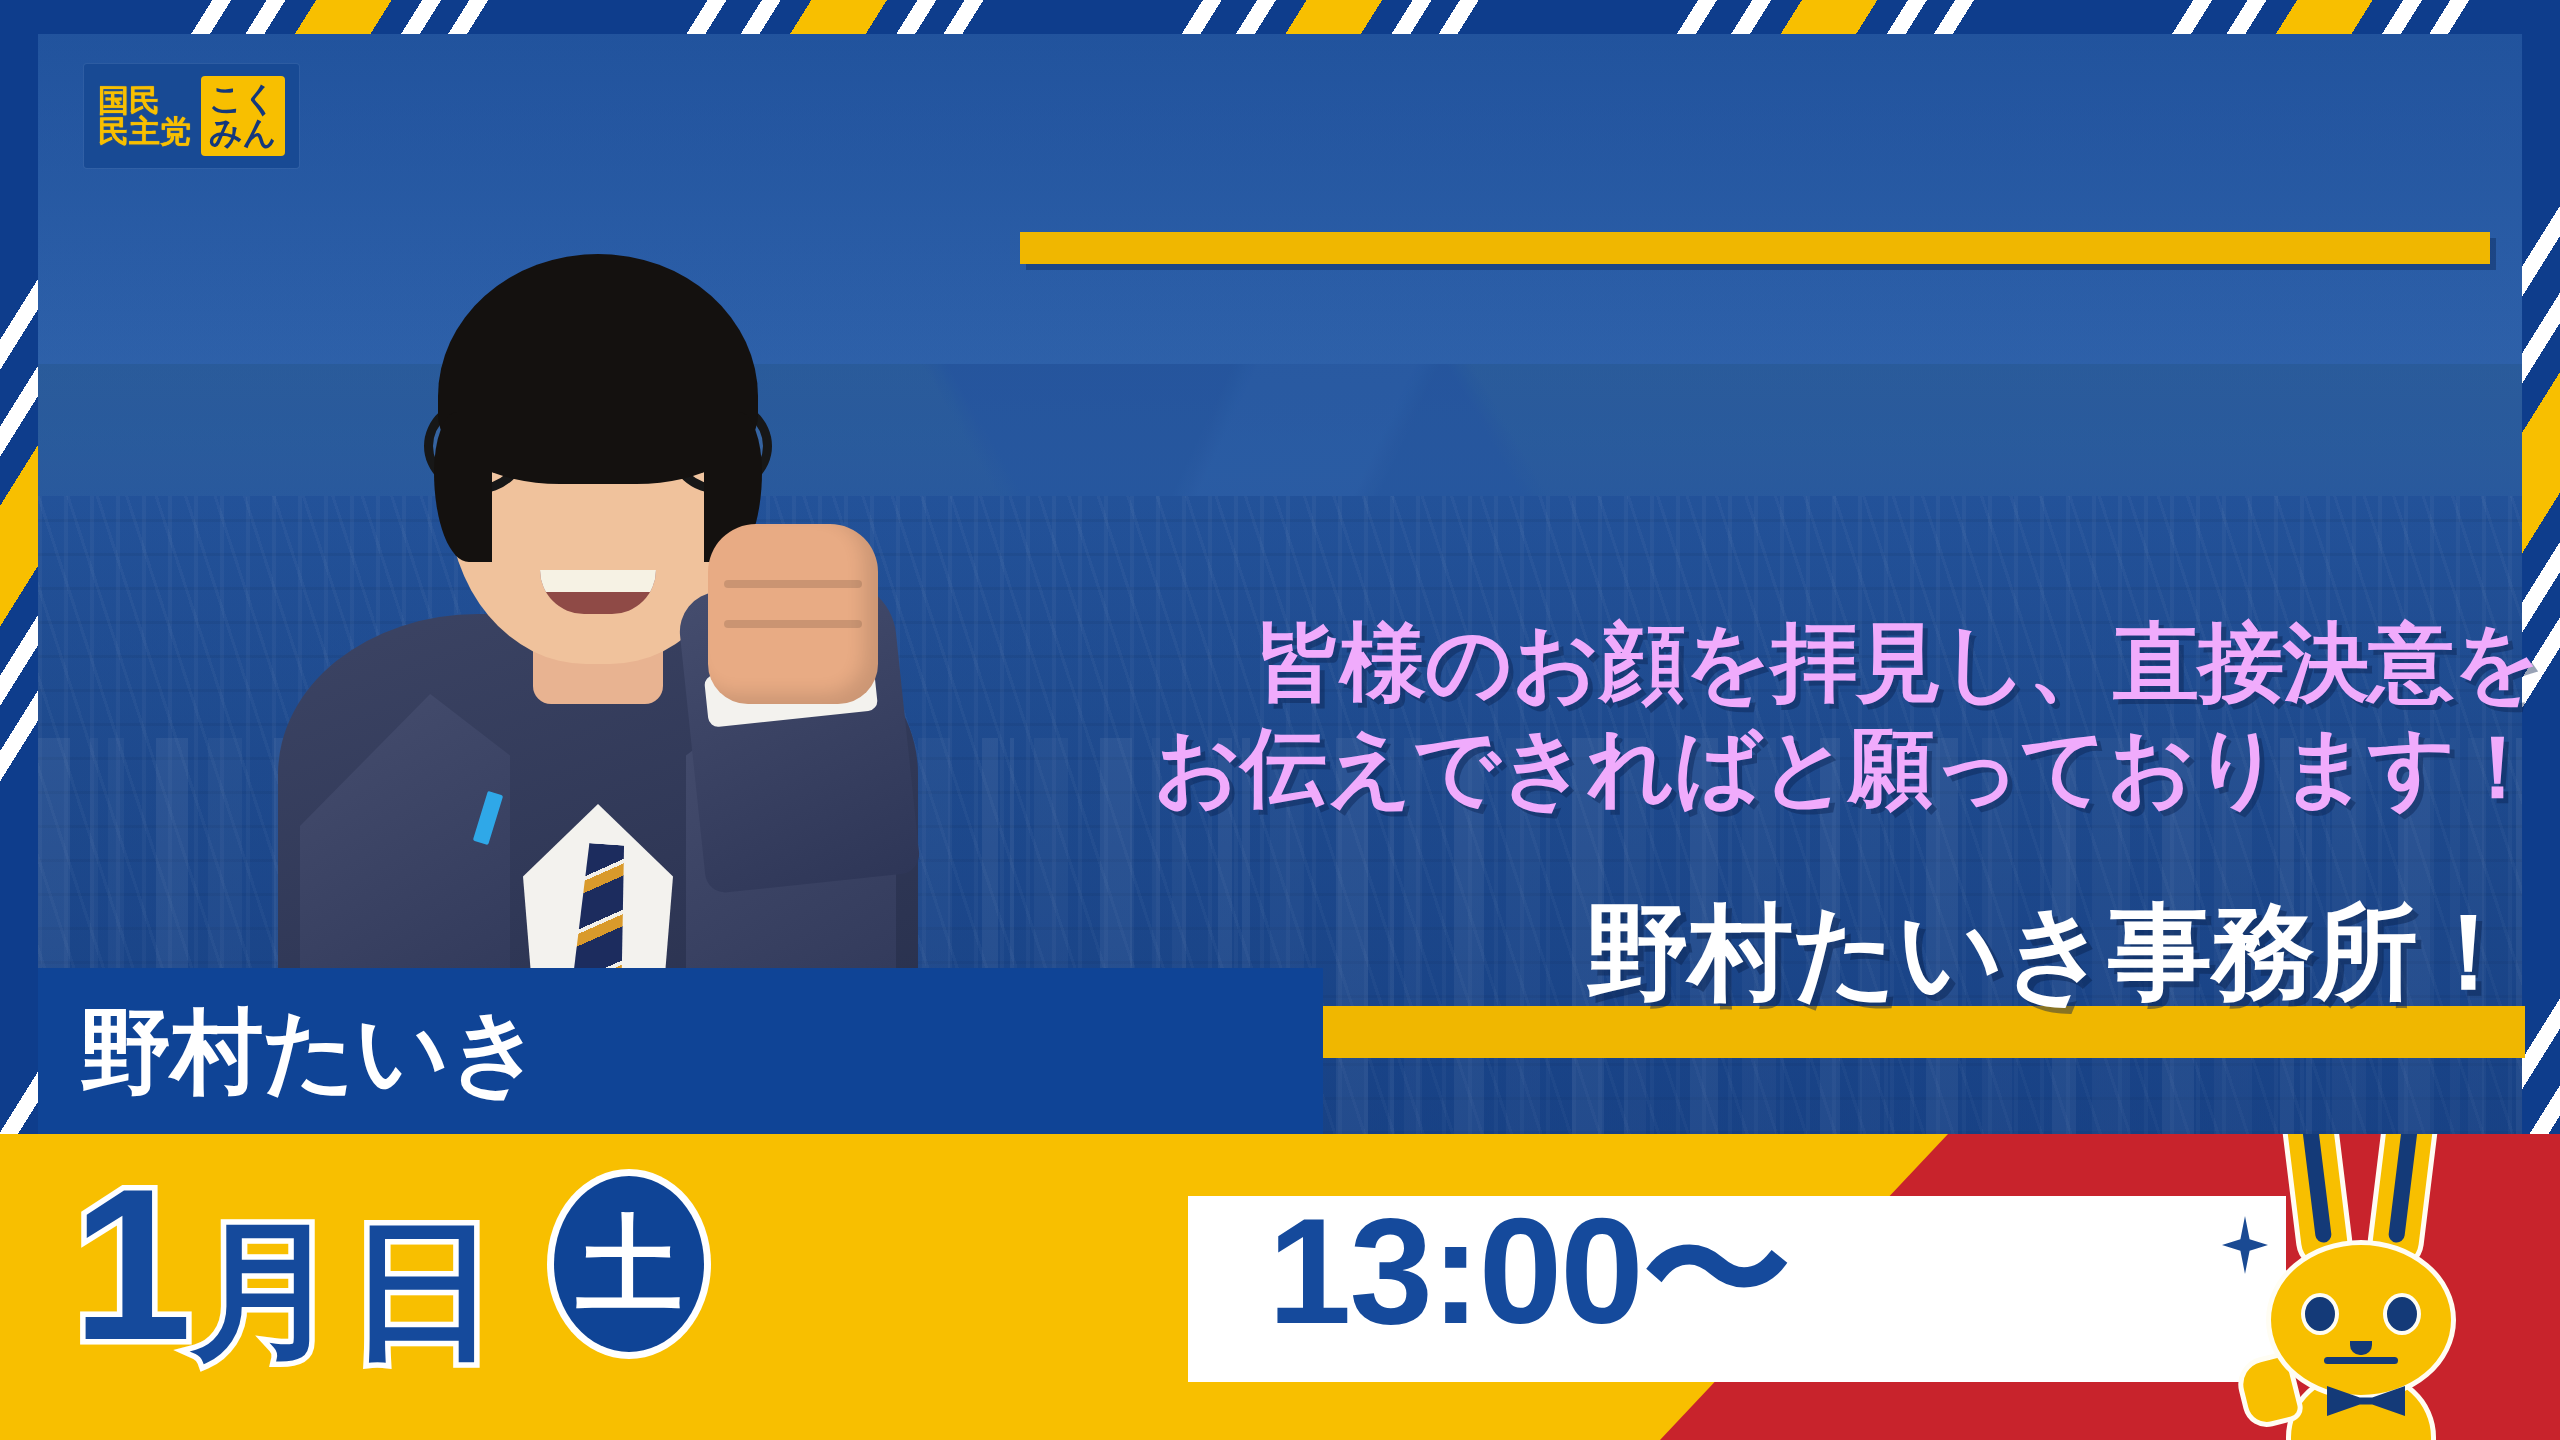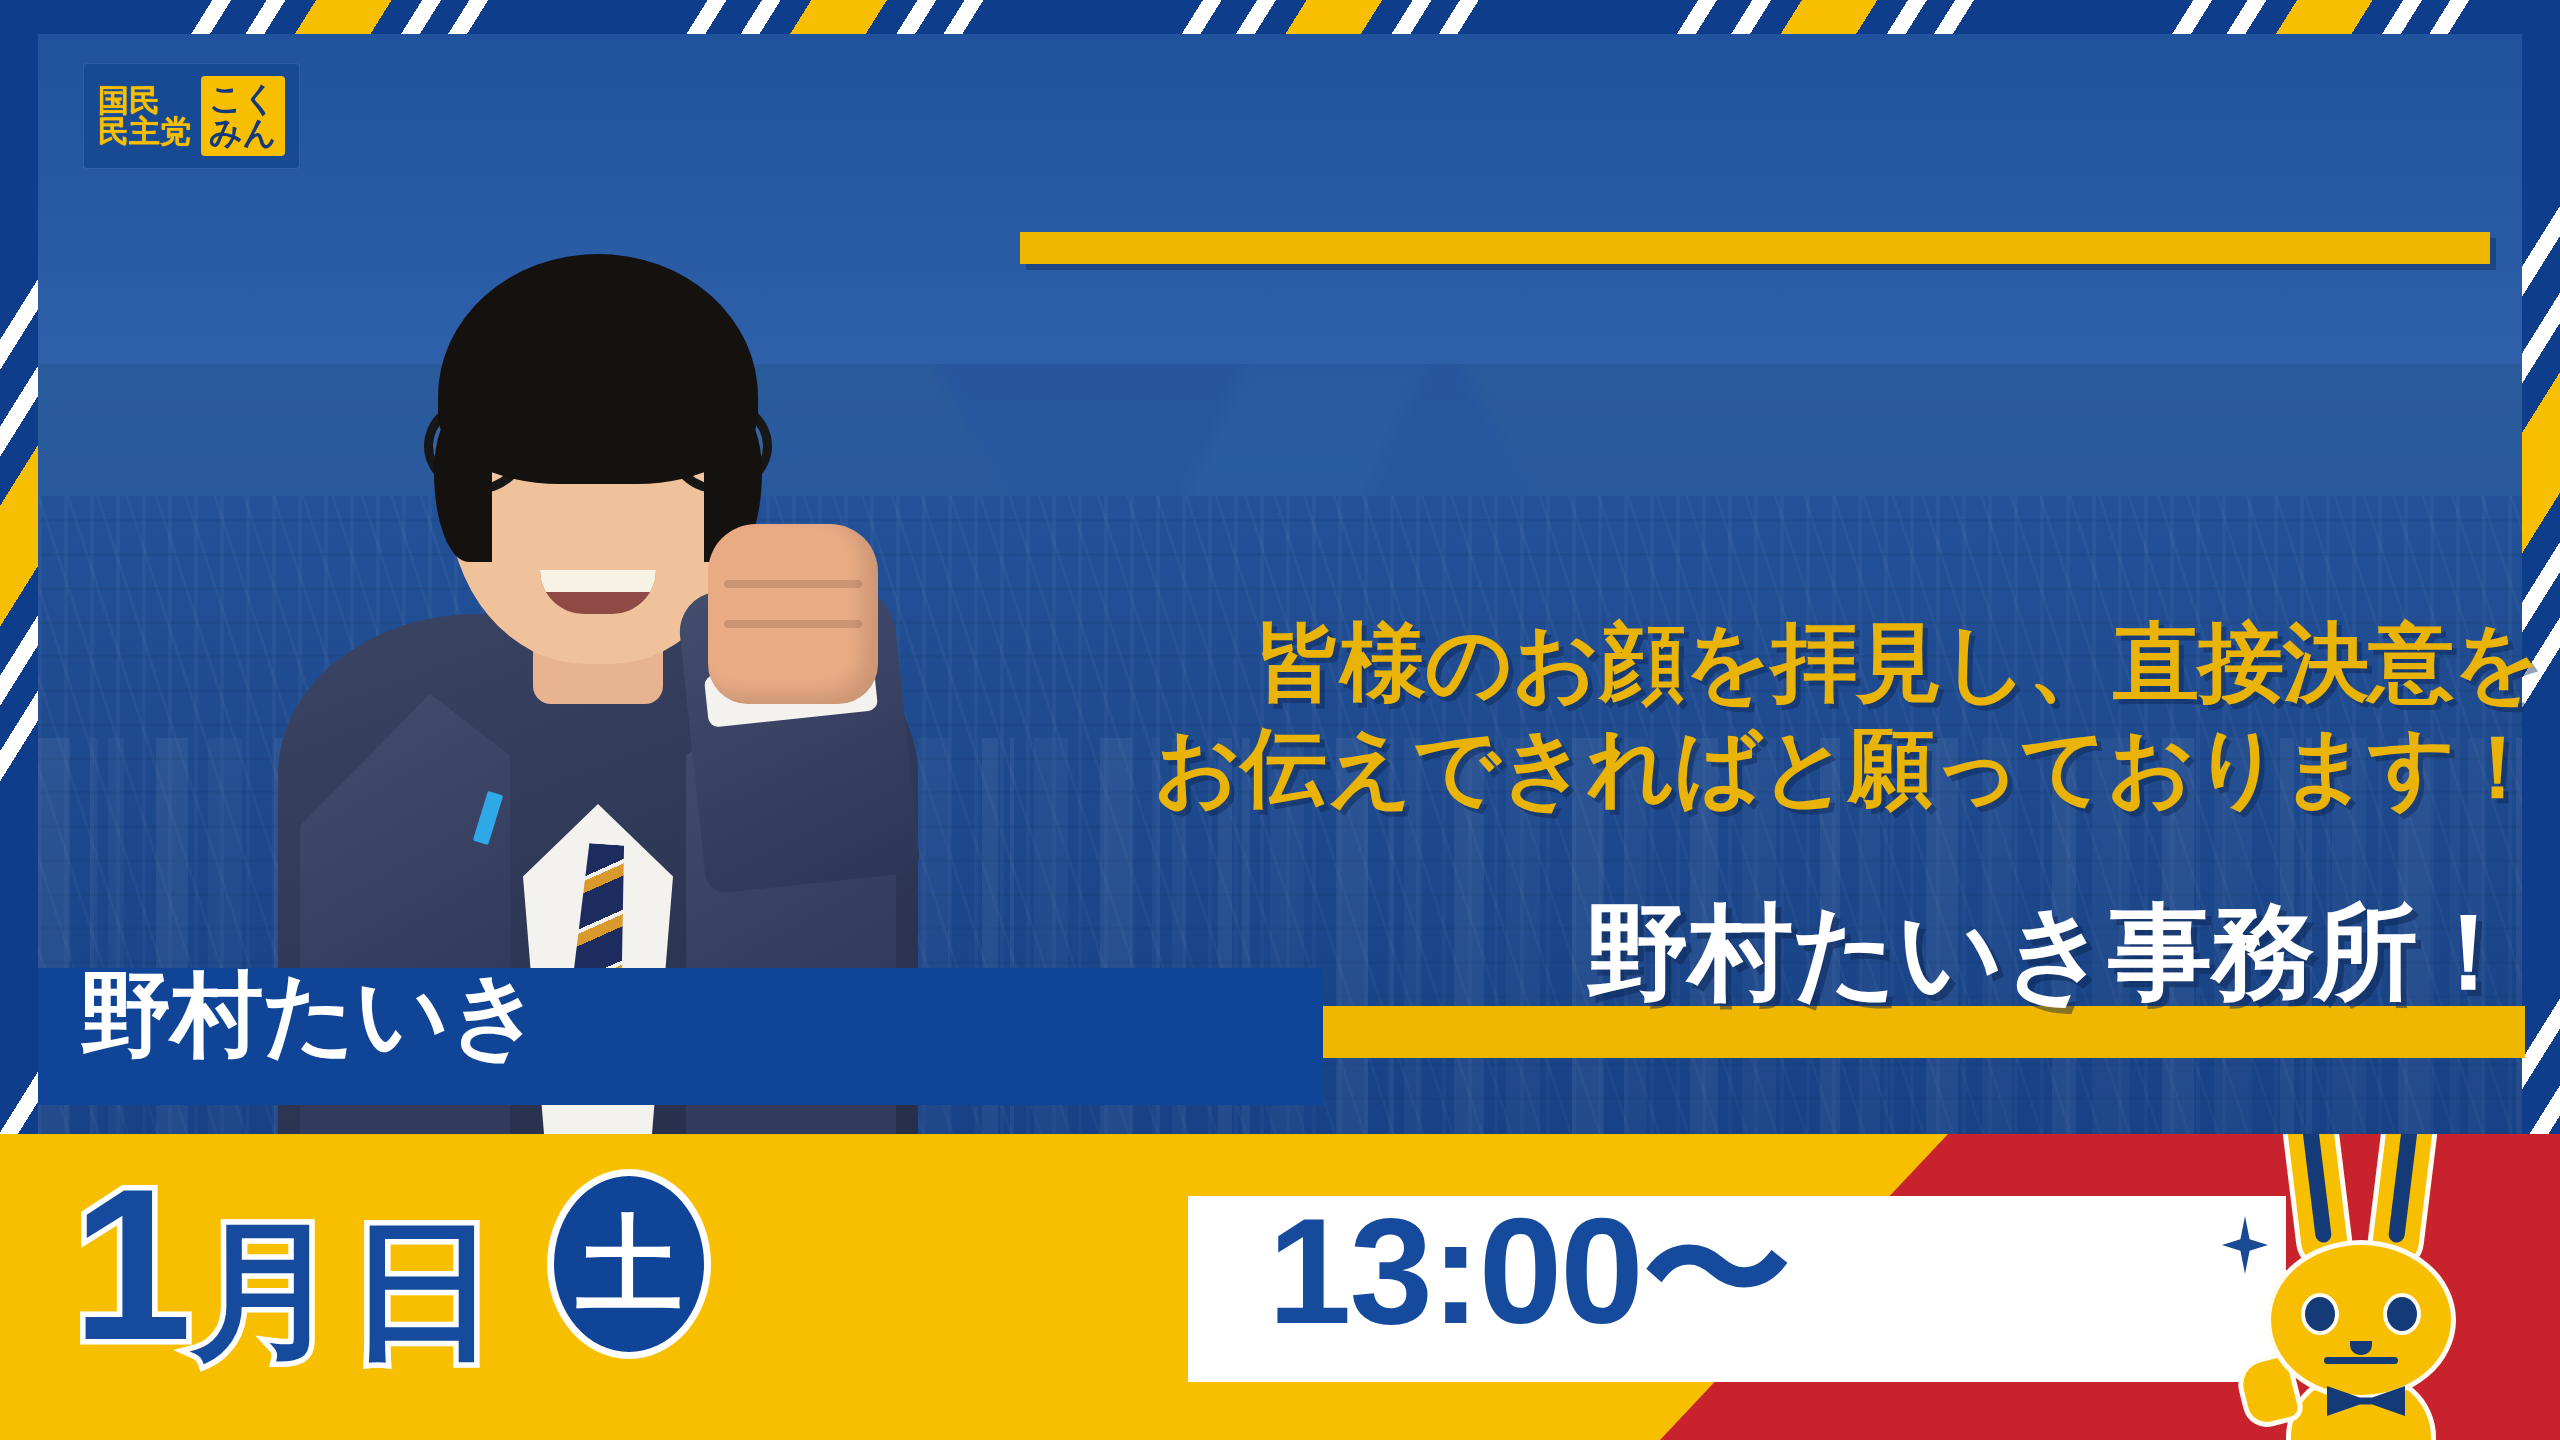--- a/index.html
+++ b/index.html
@@ -207,36 +207,36 @@
   .hl-underline {
     position: absolute; left: 1020px; top: 232px; width: 1470px; height: 32px;
     background: #f0b700;
     box-shadow: 6px 6px 0 rgba(9,34,78,.38);
   }
   .hl2 { margin-top: 40px; text-align: center; }
 
   
   .body-copy { position: absolute; left: 560px; top: 610px; width: 1980px; }
   .bc-line {
-    color:#eab308; font-weight:900; font-size: 86px; line-height: 1.22;
+    color:#f0abfc; font-weight:900; font-size: 86px; line-height: 1.22;
     letter-spacing: -1px; white-space: nowrap; text-align: right;
     text-shadow: 5px 5px 0 rgba(9,34,78,.42);
   }
   .cta-wrap { position: absolute; left: 1060px; top: 900px; width: 1460px; text-align: right; }
   .cta-hl { position: absolute; left: 120px; top: 106px; width: 1345px; height: 52px; background:#f0b700; }
   .cta-text {
     position: relative; color:#ffffff; font-weight:900; font-size: 104px; line-height:1;
     letter-spacing: -1px; white-space: nowrap;
     text-shadow: 6px 6px 0 rgba(9,34,78,.45);
   }
 
   
   .name-banner {
-    position: absolute; left: 38px; top: 968px; width: 1285px; height: 137px;
-    background: #0f4496; display: flex; padding-left: 42px; gap: 28px;
+    position: absolute; left: 38px; top: 968px; width: 1285px; height: 166px;
+    background: #0f4496; display: flex; align-items: center; padding-left: 42px; gap: 28px;
   }
   .name-main {
     color:#ffffff; font-weight:900; font-size: 92px; line-height:1; letter-spacing:-1px; white-space:nowrap;
   }
   .name-sub { display:flex; flex-direction:column; align-items:center; gap: 6px; }
   .name-sub .s1, .name-sub .s2 {
     color:#ffffff; font-weight:900; font-size: 42px; line-height:1.1; letter-spacing:0px; white-space:nowrap;
   }
 
   

